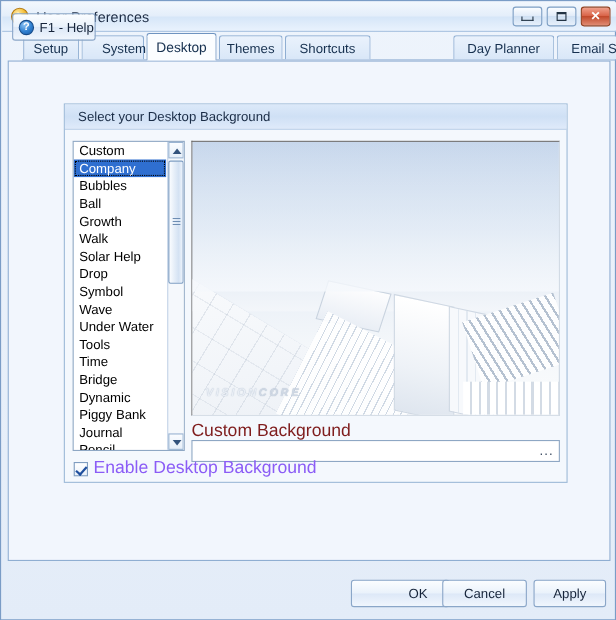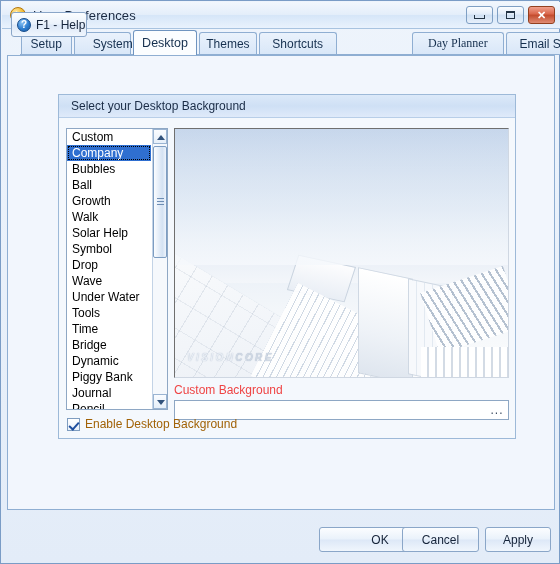--- a/index.html
+++ b/index.html
@@ -201,21 +201,21 @@
     position:absolute;left:12px;bottom:14px;
     font-family:"Liberation Sans", sans-serif;
     font-size:10px;letter-spacing:2.4px;font-style:italic;font-weight:bold;
     color:#ffffff;text-shadow:0 0 1px rgba(160,175,195,.9);
     display:flex;
   }
   #wmark .a{color:#e9eef5;}
   #wmark .b{color:#cfd8e4;}
 
   
-  #cb-label{position:absolute;left:115px;top:288px;font-size:12px;color:#ef4444;}
+  #cb-label{position:absolute;left:115px;top:288px;font-size:16px;color:#7f1d1d;}
   #cb-field{
     position:absolute;left:115px;top:305px;width:335px;height:20px;
     box-sizing:border-box;border:1px solid #8ea7c4;background:#fff;
   }
   #cb-input{
     position:absolute;left:0;top:0;right:22px;bottom:0;
     border:none;outline:none;background:transparent;
     font-family:"Liberation Sans", sans-serif;font-size:12px;padding-left:4px;
     width:calc(100% - 22px);
   }
@@ -230,21 +230,21 @@
   #chkrow{position:absolute;left:8px;top:322px;display:flex;align-items:center;}
   #chkbox{
     width:13px;height:13px;box-sizing:border-box;
     border:1px solid #7f9dc0;background:linear-gradient(180deg,#ffffff 0%,#eaf1fa 100%);
     position:relative;margin-right:5px;
   }
   #chkbox:after{
     content:"";position:absolute;left:3px;top:1px;width:4px;height:8px;
     border:solid #1f4f9e;border-width:0 2px 2px 0;transform:rotate(42deg);
   }
-  #chklabel{font-size:12px;color:#a16207;}
+  #chklabel{font-size:16px;color:#8b5cf6;}
   .btn{
     position:absolute;box-sizing:border-box;height:25px;
     border:1px solid #8aa6c8;border-radius:3px;
     background:linear-gradient(180deg,#fbfdff 0%,#eaf2fb 48%,#dde8f7 52%,#f0f6fd 100%);
     display:flex;align-items:center;justify-content:center;
     font-size:12px;color:#16243a;
   }
   #btn-help{left:10px;top:11px;width:76px;justify-content:flex-start;padding-left:5px;}
   #help-icon{
     width:14px;height:14px;border-radius:50%;flex:0 0 auto;margin-right:5px;
@@ -281,40 +281,40 @@
     </div>
   </div>
 
   <div id="tabstrip">
     <div id="tabline"></div>
   <div class="tab" style="left: 6px; width: 50.5px;">Setup</div>
       <div class="tab" style="left: 58.5px; width: 57.4px; padding-left: 28px;">System</div>
       <div class="tab active" style="left: 117.9px; width: 64.3px;">Desktop</div>
       <div class="tab" style="left: 184.2px; width: 57.4px;">Themes</div>
       <div class="tab" style="left: 243.6px; width: 78.1px;">Shortcuts</div>
-      <div class="tab" style="left: 396.9px; width: 91.9px; font-family: Liberation Serif, serif;">Day Planner</div>
+      <div class="tab" style="left: 396.9px; width: 91.9px;">Day Planner</div>
       <div class="tab" style="left: 490.8px; width: 91.9px;">Email Setup</div>
     </div>
 
   <div id="content">
 
     <div id="groupbox">
       <div id="group-header">Select your Desktop Background</div>
 
       <div id="listbox">
         <div id="list-inner">
             <div class="litem">Custom</div>
             <div class="litem sel">Company</div>
             <div class="litem">Bubbles</div>
             <div class="litem">Ball</div>
             <div class="litem">Growth</div>
             <div class="litem">Walk</div>
             <div class="litem">Solar Help</div>
+            <div class="litem">Drop</div>
             <div class="litem">Symbol</div>
-            <div class="litem">Drop</div>
             <div class="litem">Wave</div>
             <div class="litem">Under Water</div>
             <div class="litem">Tools</div>
             <div class="litem">Time</div>
             <div class="litem">Bridge</div>
             <div class="litem">Dynamic</div>
             <div class="litem">Piggy Bank</div>
             <div class="litem">Journal</div>
             <div class="litem">Pencil</div>
           </div>

